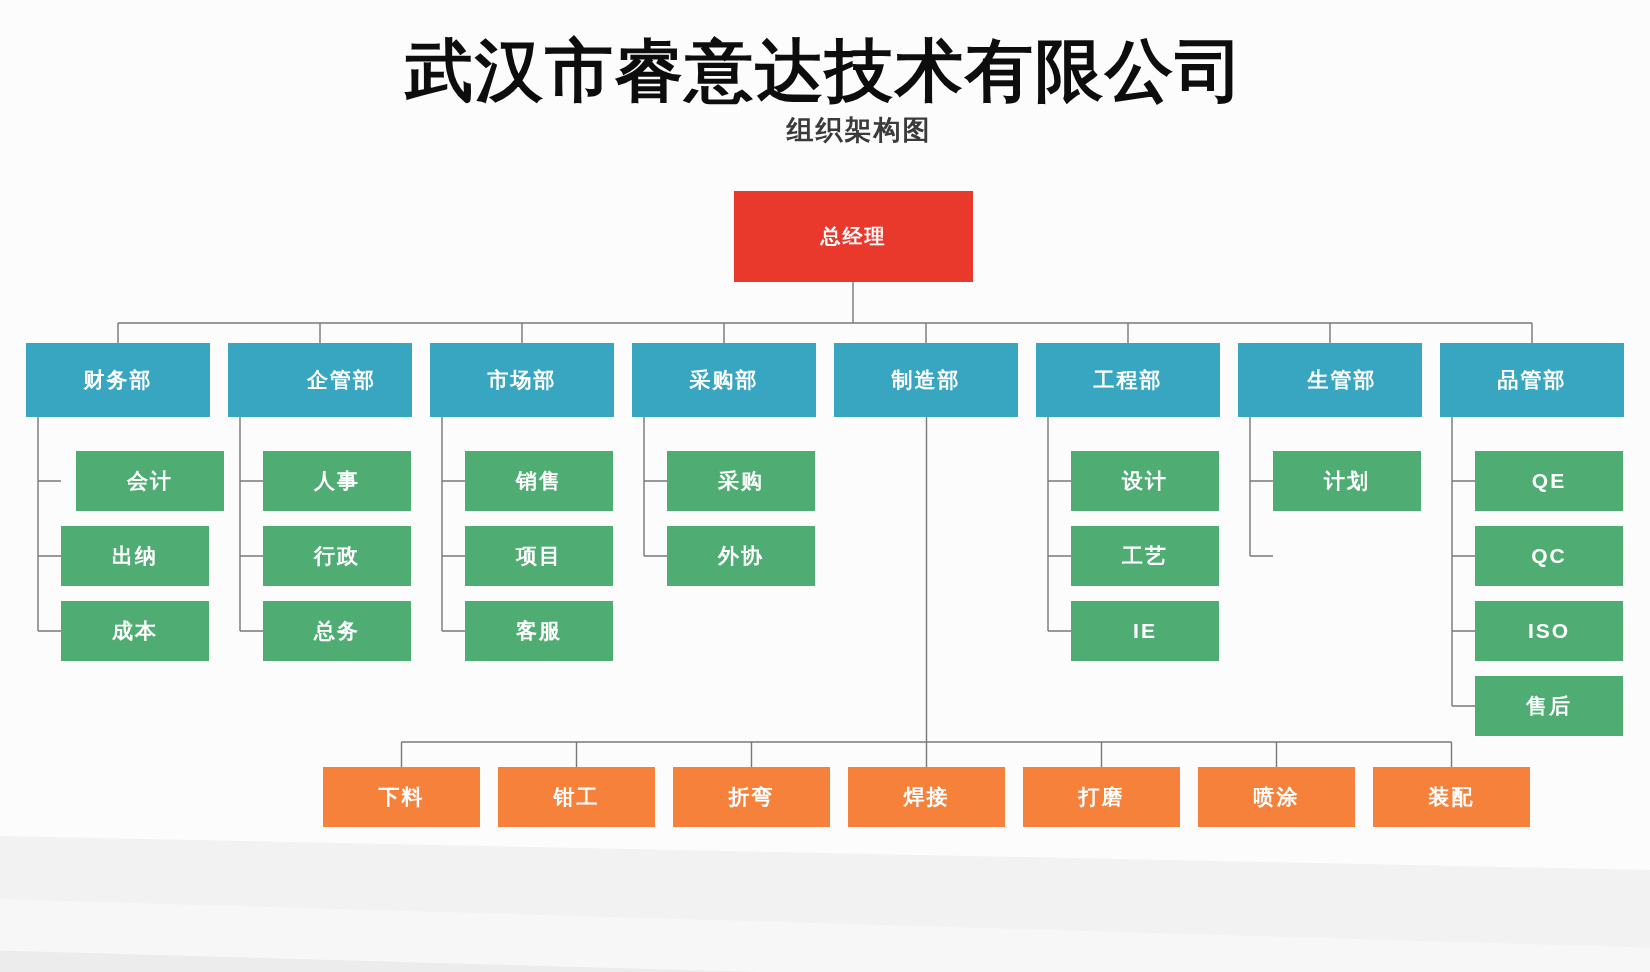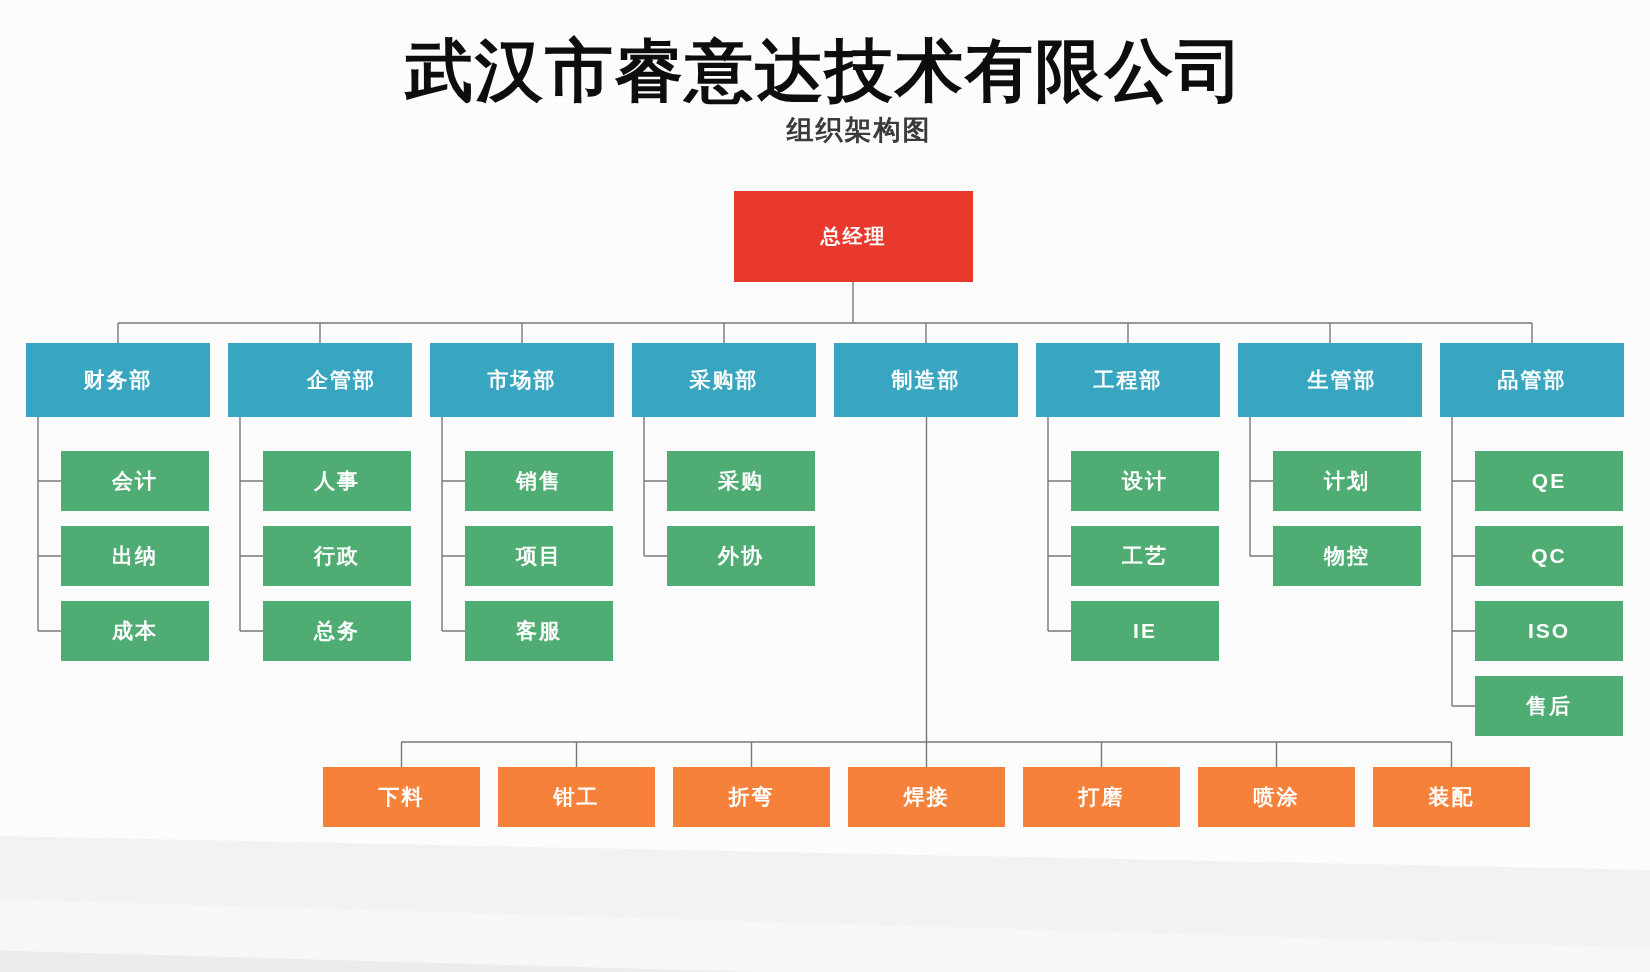--- a/index.html
+++ b/index.html
@@ -79,41 +79,40 @@
 
   <div class="node dept" style="left:26px;top:343px;">财务部</div>
   <div class="node dept" style="left:228px;top:343px;padding-left:43px;">企管部</div>
   <div class="node dept" style="left:430px;top:343px;">市场部</div>
   <div class="node dept" style="left:632px;top:343px;">采购部</div>
   <div class="node dept" style="left:834px;top:343px;">制造部</div>
   <div class="node dept" style="left:1036px;top:343px;">工程部</div>
   <div class="node dept" style="left:1238px;top:343px;padding-left:24px;">生管部</div>
   <div class="node dept" style="left:1440px;top:343px;">品管部</div>
 
-  <div class="node sec" style="left:61px;top:451px;">会计</div>
+  <div class="node sec" style="left:76px;top:451px;">会计</div>
   <div class="node sec" style="left:61px;top:526px;">出纳</div>
   <div class="node sec" style="left:61px;top:601px;">成本</div>
 
   <div class="node sec" style="left:263px;top:451px;">人事</div>
   <div class="node sec" style="left:263px;top:526px;">行政</div>
   <div class="node sec" style="left:263px;top:601px;">总务</div>
 
   <div class="node sec" style="left:465px;top:451px;">销售</div>
   <div class="node sec" style="left:465px;top:526px;">项目</div>
   <div class="node sec" style="left:465px;top:601px;">客服</div>
 
   <div class="node sec" style="left:667px;top:451px;">采购</div>
   <div class="node sec" style="left:667px;top:526px;">外协</div>
 
   <div class="node sec" style="left:1071px;top:451px;">设计</div>
   <div class="node sec" style="left:1071px;top:526px;">工艺</div>
   <div class="node sec" style="left:1071px;top:601px;">IE</div>
 
   <div class="node sec" style="left:1273px;top:451px;">计划</div>
-  <div class="node sec" style="left:1273px;top:526px;">物控</div>
 
   <div class="node sec" style="left:1475px;top:451px;">QE</div>
   <div class="node sec" style="left:1475px;top:526px;">QC</div>
   <div class="node sec" style="left:1475px;top:601px;">ISO</div>
   <div class="node sec" style="left:1475px;top:676px;">售后</div>
 
   <div class="node ws" style="left:323px;top:767px;">下料</div>
   <div class="node ws" style="left:498px;top:767px;">钳工</div>
   <div class="node ws" style="left:673px;top:767px;">折弯</div>
   <div class="node ws" style="left:848px;top:767px;">焊接</div>

